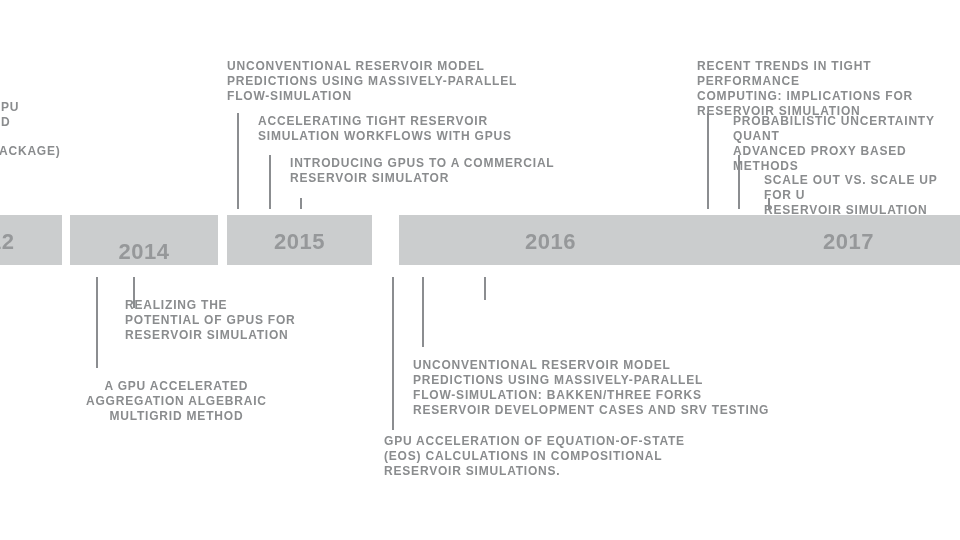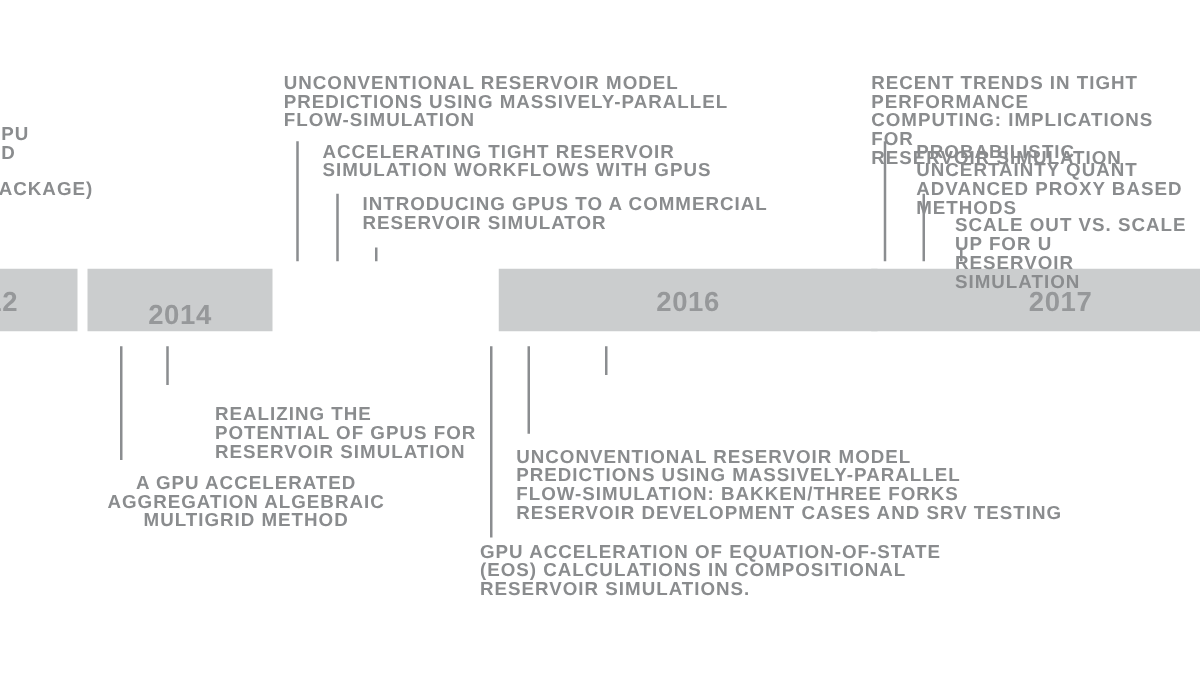--- a/index.html
+++ b/index.html
@@ -27,35 +27,35 @@
   #yb2012{left:-84px;width:146px;}
   #yb2014{left:70px;width:148px;align-items:flex-end;}
   #yb2015{left:227px;width:145px;}
   #yb2016{left:382px;width:303px;margin-left:17px;}
   #yb2017{left:697px;width:303px;}
 
   
   .ev{
     position:absolute;
     white-space:pre-line;
-    font-size:15px;
+    font-size:12px;
     font-weight:bold;
     line-height:15px;
     letter-spacing:0.8px;
     color:#8a8c8e;
   }
   #a1{left:1px;top:100px;}
   #a2{left:-1px;top:144px;}
   #a3{left:227px;top:59px;}
   #a4{left:258px;top:114px;}
   #a5{left:290px;top:156px;}
   #a6{left:697px;top:59px;}
   #a7{left:733px;top:114px;}
   #a8{left:764px;top:157px;margin-top:16px;}
-  #b1{left:125px;top:324px;margin-left:47px;}
+  #b1{left:125px;top:298px;}
   #b2{left:86px;top:379px;text-align:center;}
   #b3{left:465px;top:311px;}
   #b4{left:413px;top:358px;}
   #b5{left:384px;top:434px;}
 
   
   .vline{
     position:absolute;
     width:2px;
     background:#8b8d90;
@@ -75,20 +75,23 @@
 </head>
 <body>
 
 <div class="stage">
 
   <div class="yb" id="yb2012">
     <span>2012</span>
   </div>
   <div class="yb" id="yb2014">
     <span>2014</span>
+  </div>
+  <div class="yb" id="yb2015">
+    <span>2015</span>
   </div>
   <div class="yb" id="yb2016">
     <span>2016</span>
   </div>
   <div class="yb" id="yb2017">
     <span>2017</span>
   </div>
 
   <div class="ev" id="a1">PU
 D</div>

